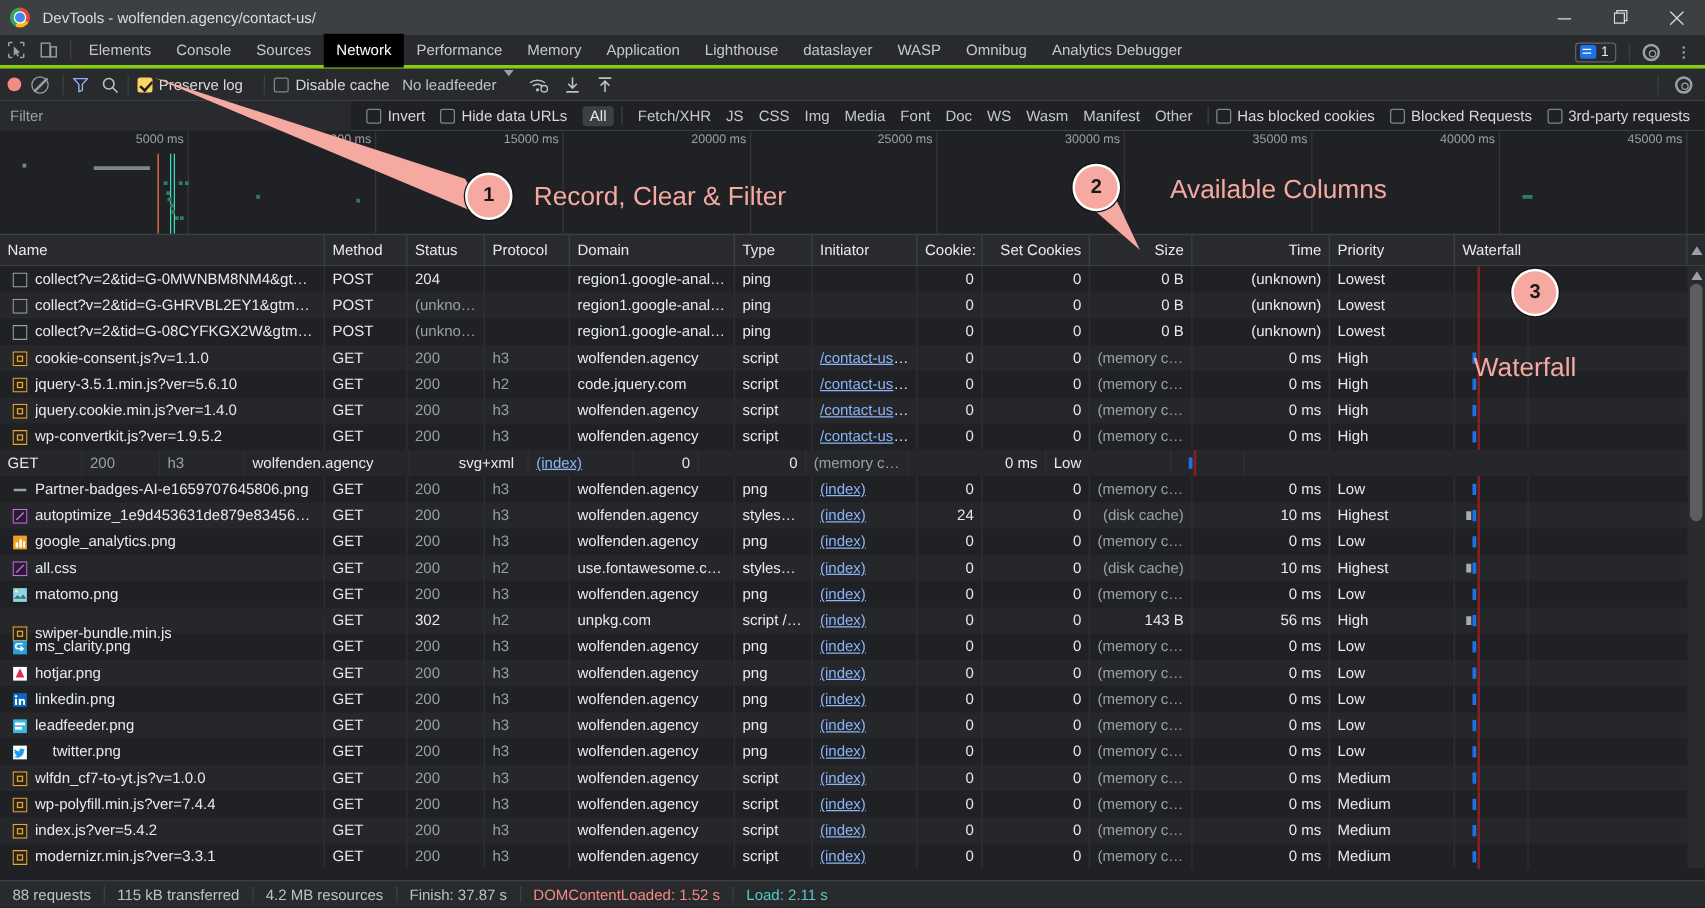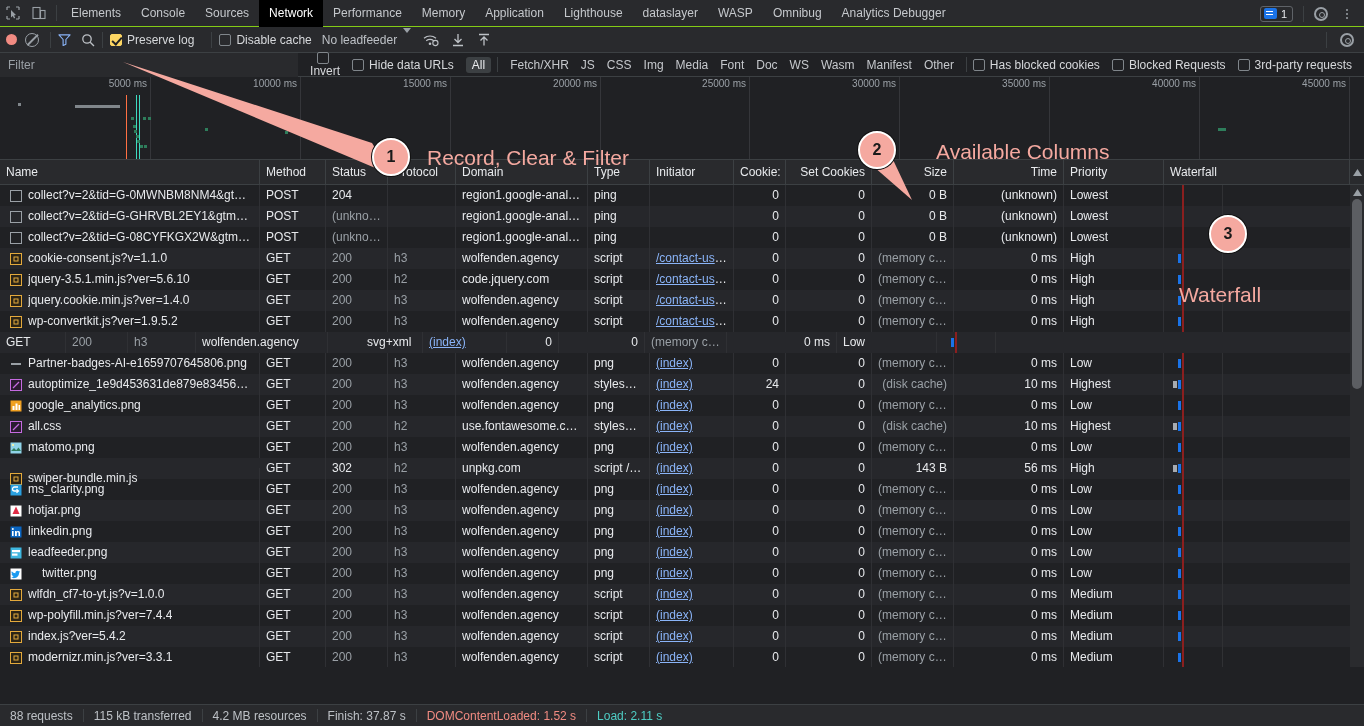--- a/index.html
+++ b/index.html
@@ -33,21 +33,21 @@
   .win-btns { position: absolute; right: 0; top: 0; height: 28px; display: flex; }
   .win-btn {
     width: 45px; height: 28px; display: flex; align-items: center; justify-content: center;
     color: #dadce0;
   }
   .win-btn svg { display: block; }
 
   
   .tabbar {
     height: 27px; background: #292a2d; display: flex; align-items: center;
-    border-bottom: 1px solid #84cc16; position: relative;
+    border-bottom: 3px solid #84cc16; position: relative;
   }
   .tb-icon { width: 26px; height: 26px; display: flex; align-items: center; justify-content: center; color: #9aa0a6; }
   .tb-sep { width: 1px; height: 16px; background: #3c4043; margin: 0 4px; }
   .tab {
     padding: 0 10px; height: 27px; line-height: 27px; font-size: 12px;
     color: #c5c8cc; white-space: nowrap; cursor: default;
   }
   .tab.active { background: #000; color: #fff; }
   .tabbar-right { position: absolute; right: 0; top: 0; height: 27px; display: flex; align-items: center; padding-right: 4px; }
   .msg-count {
@@ -194,20 +194,43 @@
     position: absolute; color: #f5a9a0; font-size: 21px; white-space: nowrap;
     font-family: "Liberation Sans", sans-serif;
   }
   svg.arrowlayer { position: absolute; left:0; top:0; width:1364px; height:726px; pointer-events: none; }
 </style>
 </head>
 <body>
 
 <div id="app">
 
+  <div class="titlebar">
+    <div class="chrome-logo"></div>
+    <div class="title-text">DevTools - wolfenden.agency/contact-us/</div>
+    <div class="win-btns">
+      <div class="win-btn">
+        <svg width="11" height="11" viewBox="0 0 11 11">
+            <line x1="0" y1="6" x2="11" y2="6" stroke="currentColor" stroke-width="1"></line>
+          </svg>
+      </div>
+      <div class="win-btn">
+        <svg width="12" height="12" viewBox="0 0 12 12">
+            <rect x="0.5" y="2.5" width="8" height="8" fill="none" stroke="currentColor" stroke-width="1"></rect>
+            <polyline points="2.5,2.5 2.5,0.5 10.5,0.5 10.5,8.5 8.5,8.5" fill="none" stroke="currentColor" stroke-width="1"></polyline>
+          </svg>
+      </div>
+      <div class="win-btn close">
+        <svg width="11" height="11" viewBox="0 0 11 11">
+            <line x1="0" y1="0" x2="11" y2="11" stroke="currentColor" stroke-width="1"></line>
+            <line x1="11" y1="0" x2="0" y2="11" stroke="currentColor" stroke-width="1"></line>
+          </svg>
+      </div>
+    </div>
+  </div>
 
   <div class="tabbar">
     <div class="tb-icon">
       <svg width="14" height="14" viewBox="0 0 14 14">
           <path d="M1 1h3M1 1v3M13 1h-3M13 1v3M1 13h3M1 13v-3M13 13h-3M13 13v-3" stroke="currentColor" fill="none" stroke-width="1.2"></path>
           <path d="M5 4l5 5-2 .4 1.2 2.4-1.2.6-1.2-2.4L5 11.5z" fill="currentColor"></path>
         </svg>
     </div>
     <div class="tb-icon">
       <svg width="14" height="14" viewBox="0 0 14 14">
@@ -294,21 +317,21 @@
     <div class="nettoolbar-right">
       <div class="vsep"></div>
       <div class="tb-icon">
           <span class="gear"></span>
         </div>
     </div>
   </div>
 
   <div class="filterbar">
     <input class="filter-input" value="" placeholder="Filter" style="">
-    <label class="fchk" style="margin-left:12px;flex-direction:column;">
+    <label class="fchk" style="margin-left:12px;">
       <span class="cbox"></span>
         <span>Invert</span>
     </label>
     <label class="fchk">
       <span class="cbox"></span>
         <span>Hide data URLs</span>
     </label>
     <div id="ftypes-host" style="display:flex;align-items:center;">
         <div class="ftype sel">All</div>
         <div class="fsep"></div>

